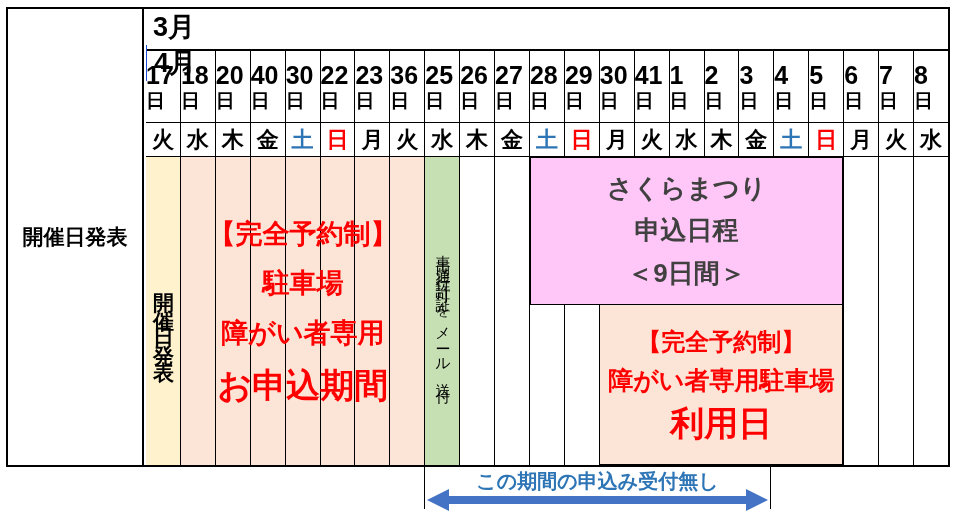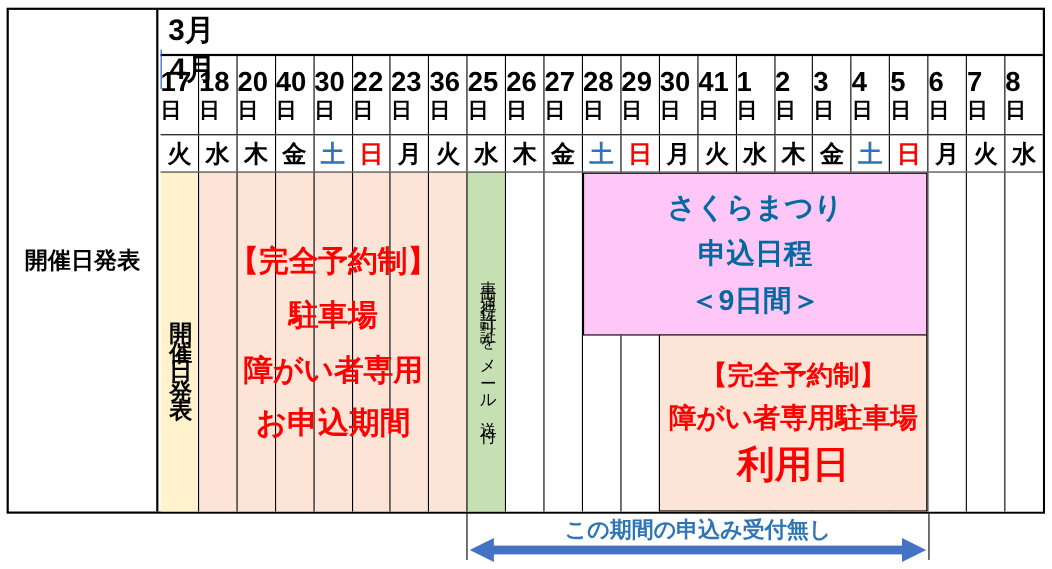--- a/index.html
+++ b/index.html
@@ -44,35 +44,35 @@
     writing-mode:vertical-rl; text-orientation:upright;
   }
   .announce{left:0; width:calc(100% / 23); font-size:21px; font-weight:bold; letter-spacing:17px; padding-top:17px; box-sizing:border-box;}
   .permit{left:calc(100% * 8 / 23); width:calc(100% / 23); font-size:15px; letter-spacing:7px; padding-top:7px; box-sizing:border-box;}
   .apply{
     position:absolute; left:calc(100% / 23); width:calc(100% * 7 / 23); top:0; height:100%; z-index:3;
     display:flex; flex-direction:column; align-items:center; justify-content:center; gap:21px;
     font-weight:bold; text-align:center;
   }
   .l27{font-size:27px; line-height:1.05; white-space:nowrap;}
-  .l38{font-size:28px; line-height:1.0; white-space:nowrap;}
+  .l38{font-size:34px; line-height:1.0; white-space:nowrap;}
   .box{
     position:absolute; z-index:2; box-sizing:border-box; border:1px solid #000;
     display:flex; flex-direction:column; align-items:center; justify-content:center;
     font-weight:bold; text-align:center;
   }
   .festival{left:calc(100% * 11 / 23); width:calc(100% * 9 / 23); top:0; height:148px; gap:15px;}
   .f-line{font-size:26px; line-height:1.05; white-space:nowrap;}
   .usage{left:calc(100% * 13 / 23); width:calc(100% * 7 / 23); top:147px; bottom:0; gap:13px;}
   .u1{font-size:24px; line-height:1.05; white-space:nowrap;}
   .u2{font-size:25px; line-height:1.05; white-space:nowrap;}
   .u3{font-size:34px; line-height:1.0; white-space:nowrap;}
   
   .arrow-row{
-    position:absolute; left:424px; top:467px; width:421px; height:42px;
+    position:absolute; left:424px; top:467px; width:347px; height:42px;
     border-left:1px solid #000; border-right:1px solid #000; box-sizing:border-box;
   }
   .arrow-text{
     position:absolute; left:0; right:0; top:1px; text-align:center;
     font-size:20px; font-weight:bold; white-space:nowrap;
   }
   .darrow{position:absolute; left:2px; right:2px; bottom:-2px; height:22px;}
   .abar{position:absolute; left:16px; right:16px; top:7px; height:8px; background:currentColor;}
   .ah{position:absolute; top:0; width:0; height:0; border-top:11px solid transparent; border-bottom:11px solid transparent;}
   .ah.left{left:0; border-right:22px solid currentColor;}
@@ -237,21 +237,21 @@
             <div class="bcol"></div>
           </div>
         <div class="vtext announce">開催日発表</div>
         <div class="apply" style="color: rgb(255, 0, 0);">
           <div class="l27">【完全予約制】</div>
           <div class="l27">駐車場</div>
           <div class="l27">障がい者専用</div>
           <div class="l38">お申込期間</div>
         </div>
         <div class="vtext permit">車両通行許可証をメール送付</div>
-        <div class="box festival" style="background: rgb(255, 199, 247); color: #0369a1;">
+        <div class="box festival" style="background: rgb(255, 199, 247); color: #404040;">
           <div class="f-line">さくらまつり</div>
           <div class="f-line">申込日程</div>
           <div class="f-line">＜9日間＞</div>
         </div>
         <div class="box usage" style="background: rgb(252, 228, 214); color: rgb(255, 0, 0);">
           <div class="u1">【完全予約制】</div>
           <div class="u2">障がい者専用駐車場</div>
           <div class="u3">利用日</div>
         </div>
       </div>

